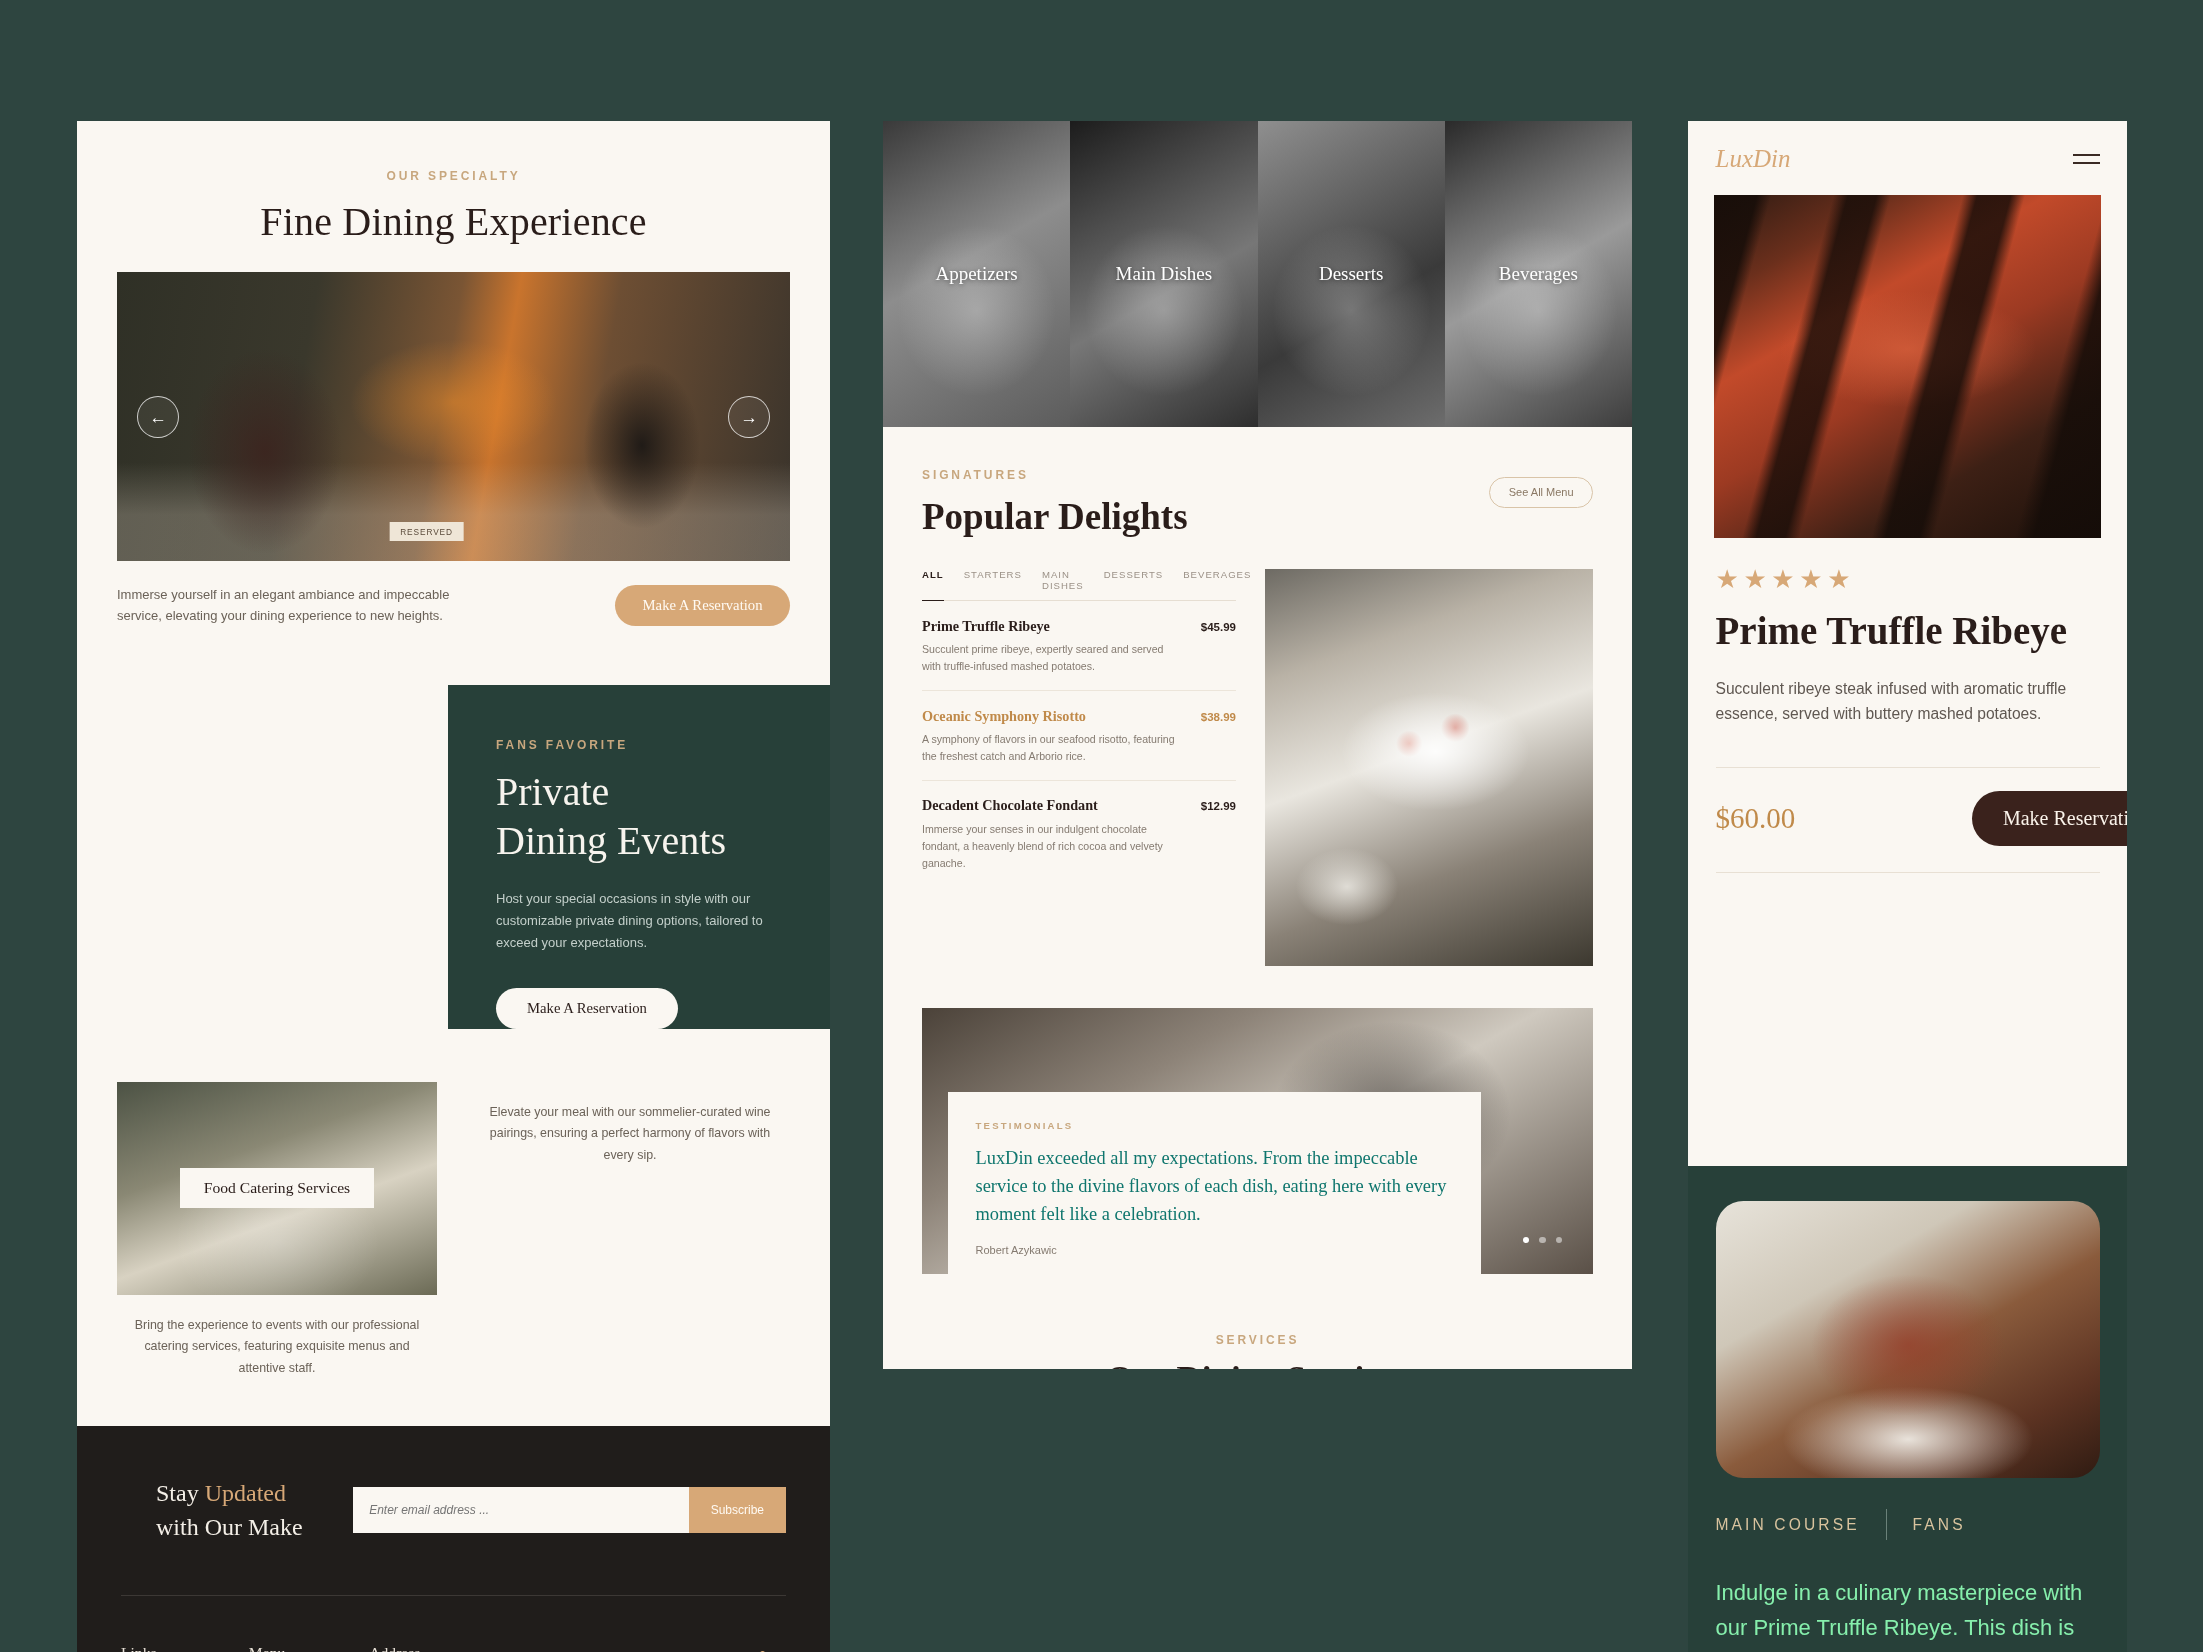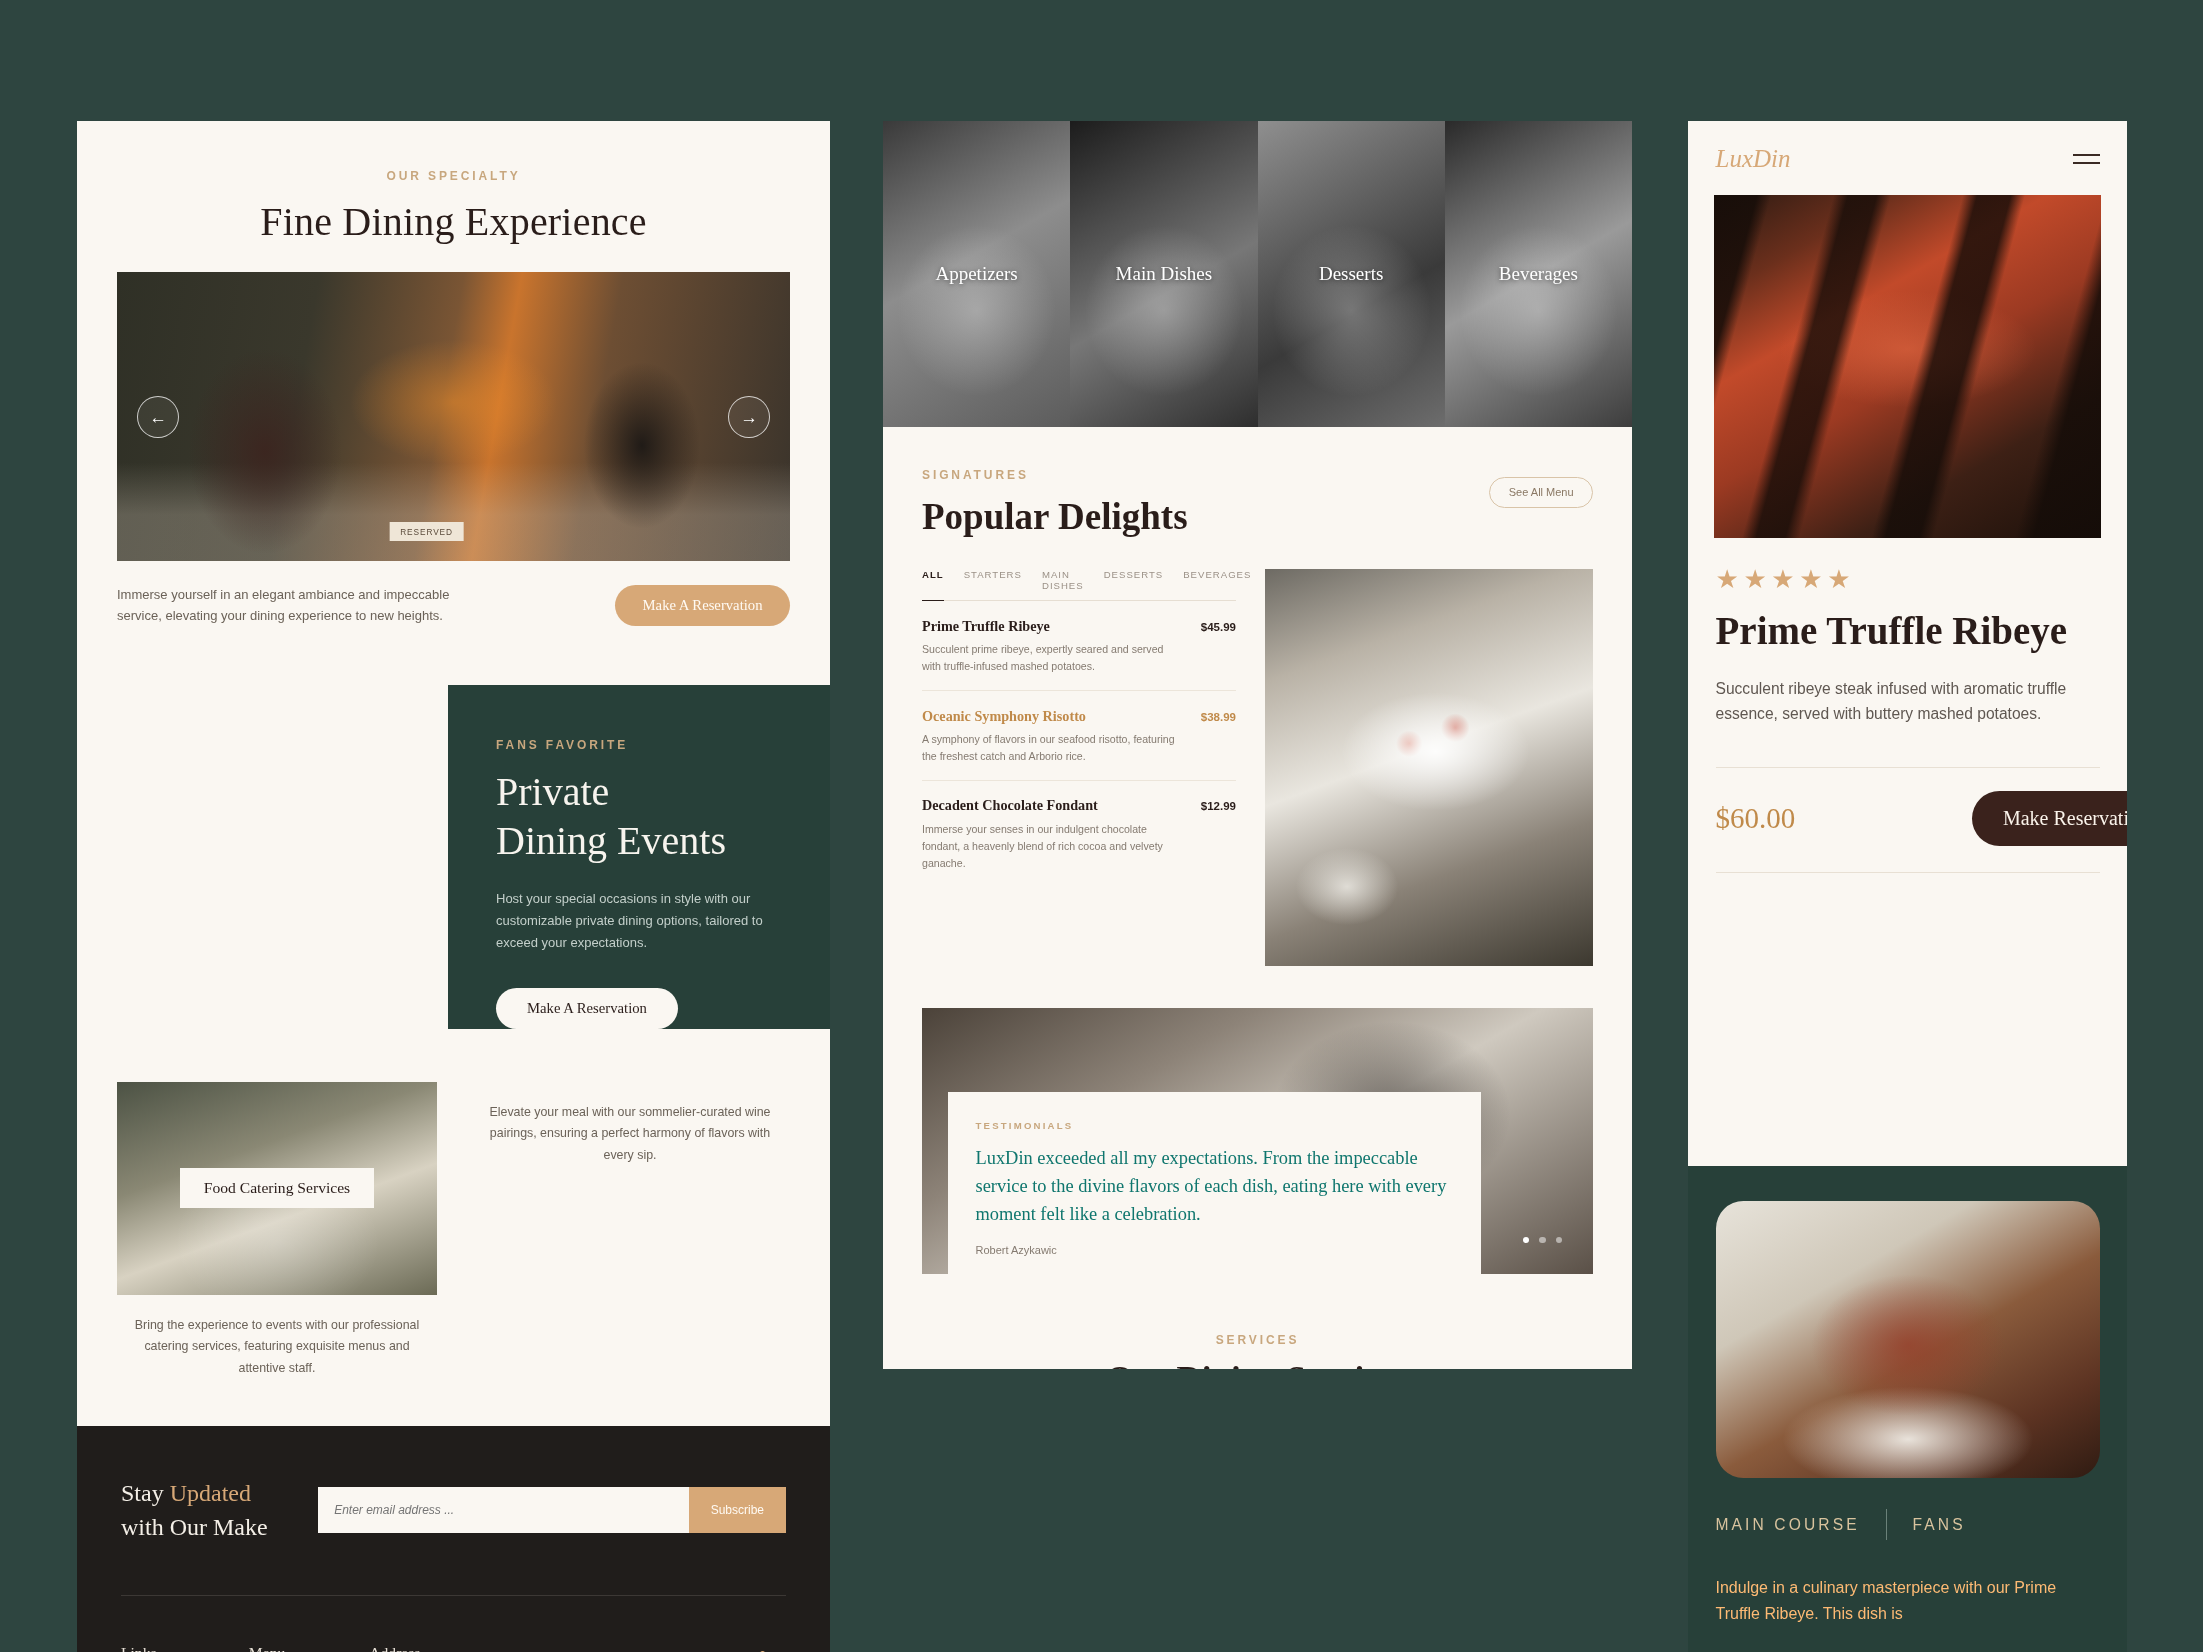--- a/index.html
+++ b/index.html
@@ -125,21 +125,21 @@
   .card p {
     font-size: 12.4px; line-height: 1.75; color: #6b6258;
     text-align: center; margin-top: 20px; padding: 0 5.5px;
   }
 
   
   .footer { background: #201d1b; margin-top: 46px; padding: 50px 44px 0; height: 294px; }
   .news { display: flex; align-items: center; gap: 50px; }
   .news-title {
     font-family: "Liberation Serif", serif; color: #f4efe7;
-    font-size: 24px; line-height: 1.42; white-space: nowrap;
+    font-size: 24px; line-height: 1.42; white-space: nowrap; margin-left: 35px;
   }
   .news-title .hl { color: #d7a877; }
   .news-form { display: flex; flex: 1; max-width: 496px; }
   .news-form input {
     flex: 1; border: none; background: #faf7f2; color: #9a9289;
     font-size: 12px; padding: 15.6px 16.5px; font-family: "Liberation Sans", sans-serif; font-style: italic;
   }
   .news-form button {
     background: #d7a877; color: #fffaf3; border: none;
     font-size: 12px; padding: 0 22px; cursor: pointer;
@@ -283,21 +283,21 @@
   }
   .ph-round::after{
     content:""; position:absolute; inset:0;
     background:
       radial-gradient(ellipse 138px 101px at 50% 52%, rgba(150,60,40,.75), transparent 70%),
       radial-gradient(ellipse 174px 73px at 50% 86%, rgba(246,244,238,.9), transparent 72%);
   }
   .ph-meta { display: flex; align-items: center; padding: 31px 27.5px 0; }
   .ph-meta span { font-size: 15.6px; letter-spacing: 3.1px; color: #d9c39e; }
   .ph-meta .sep { width: 0.9px; height: 31px; background: #6a8179; margin: 0 26px; }
-  .ph-long { font-size: 16px; line-height: 1.6; color: #fdba74; padding: 35px 27.5px 0; }
+  .ph-long { font-size: 22px; line-height: 1.6; color: #86efac; padding: 35px 27.5px 0; }
 </style>
 </head>
 <body>
 
 <div class="col" id="col-left">
 
   <div class="hero-top">
     <span class="eyebrow">OUR SPECIALTY</span>
     <h1 class="sec-head hero-title">Fine Dining Experience</h1>
   </div>

